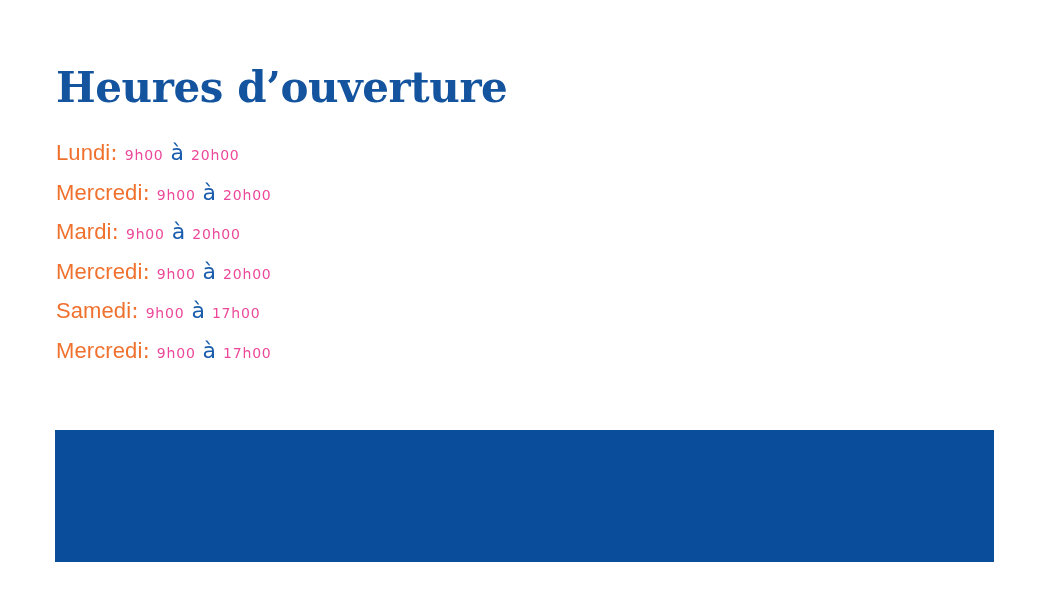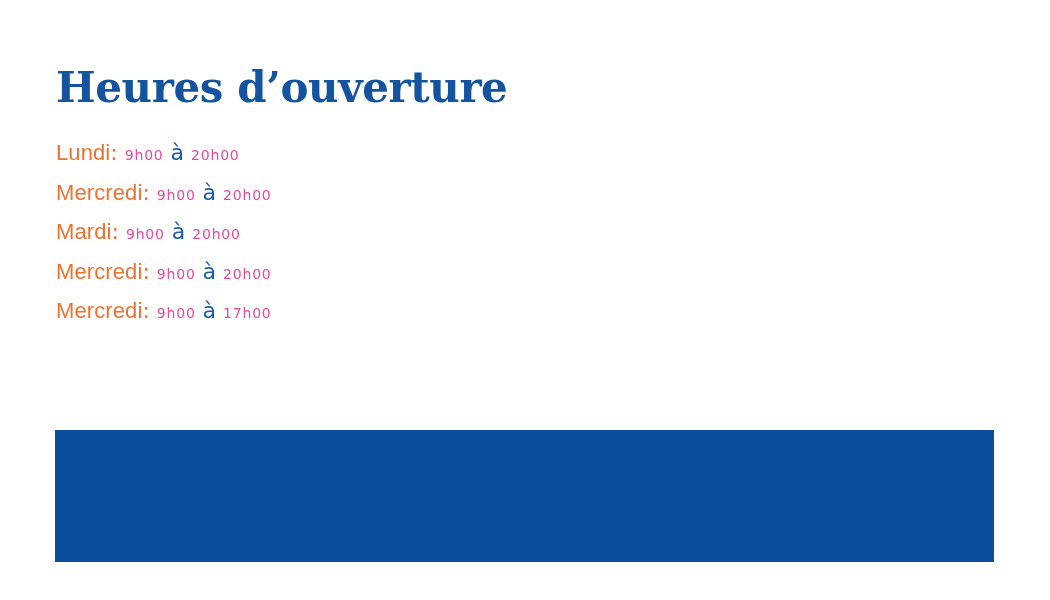--- a/index.html
+++ b/index.html
@@ -93,18 +93,19 @@
 
 <div id="slide">
 
   <div id="page-title">Heures d’ouverture</div>
 
   <div id="hours-list">
       <div class="hours-row"><span class="day-label">Lundi</span><span class="day-sep">:</span><span class="time-open">9h00</span><span class="time-sep">à</span><span class="time-close">20h00</span></div>
       <div class="hours-row"><span class="day-label">Mercredi</span><span class="day-sep">:</span><span class="time-open">9h00</span><span class="time-sep">à</span><span class="time-close">20h00</span></div>
       <div class="hours-row"><span class="day-label">Mardi</span><span class="day-sep">:</span><span class="time-open">9h00</span><span class="time-sep">à</span><span class="time-close">20h00</span></div>
       <div class="hours-row"><span class="day-label">Mercredi</span><span class="day-sep">:</span><span class="time-open">9h00</span><span class="time-sep">à</span><span class="time-close">20h00</span></div>
+      <div class="hours-row"><span class="day-label">Samedi</span><span class="day-sep">:</span><span class="time-open">9h00</span><span class="time-sep">à</span><span class="time-close">17h00</span></div>
       <div class="hours-row"><span class="day-label">Mercredi</span><span class="day-sep">:</span><span class="time-open">9h00</span><span class="time-sep">à</span><span class="time-close">17h00</span></div>
     </div>
 
   <div id="banner-bar"></div>
 
 </div>
 
 </body></html>

